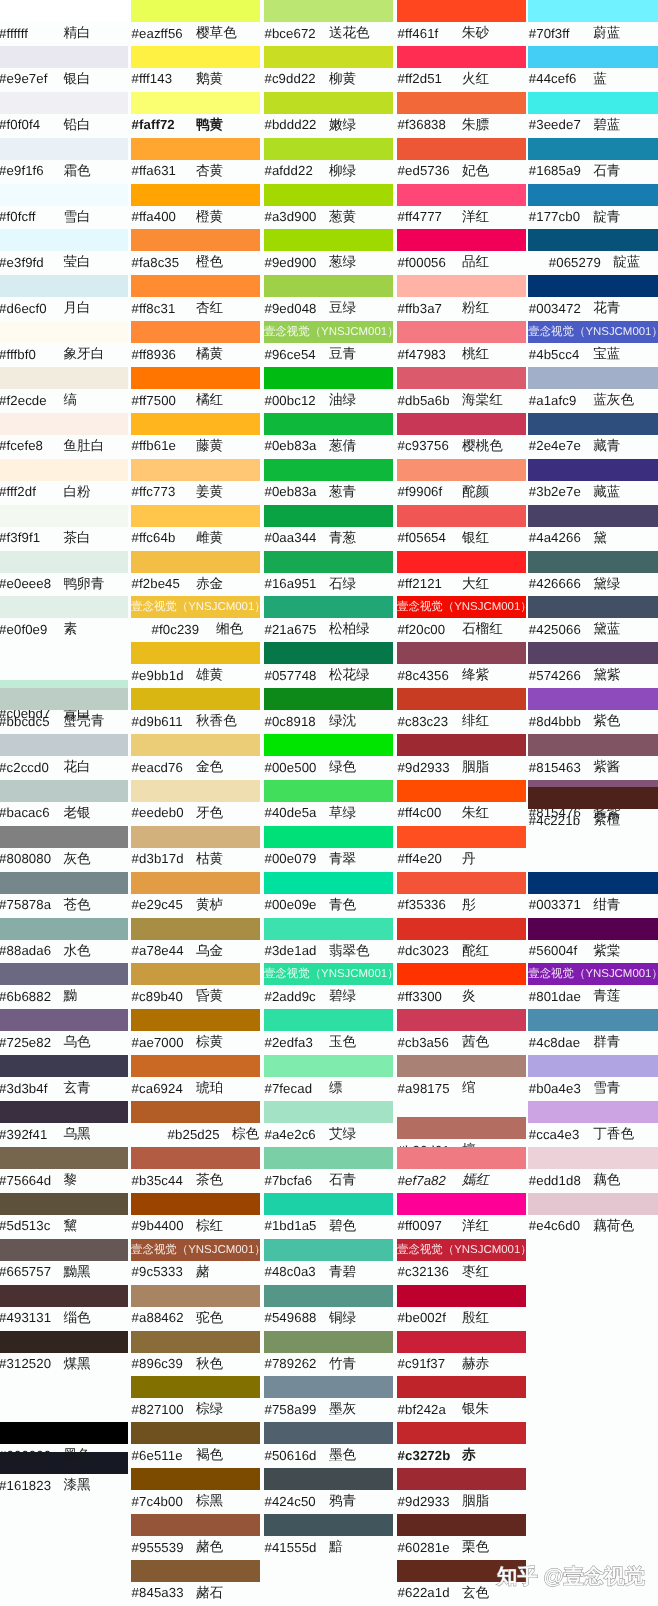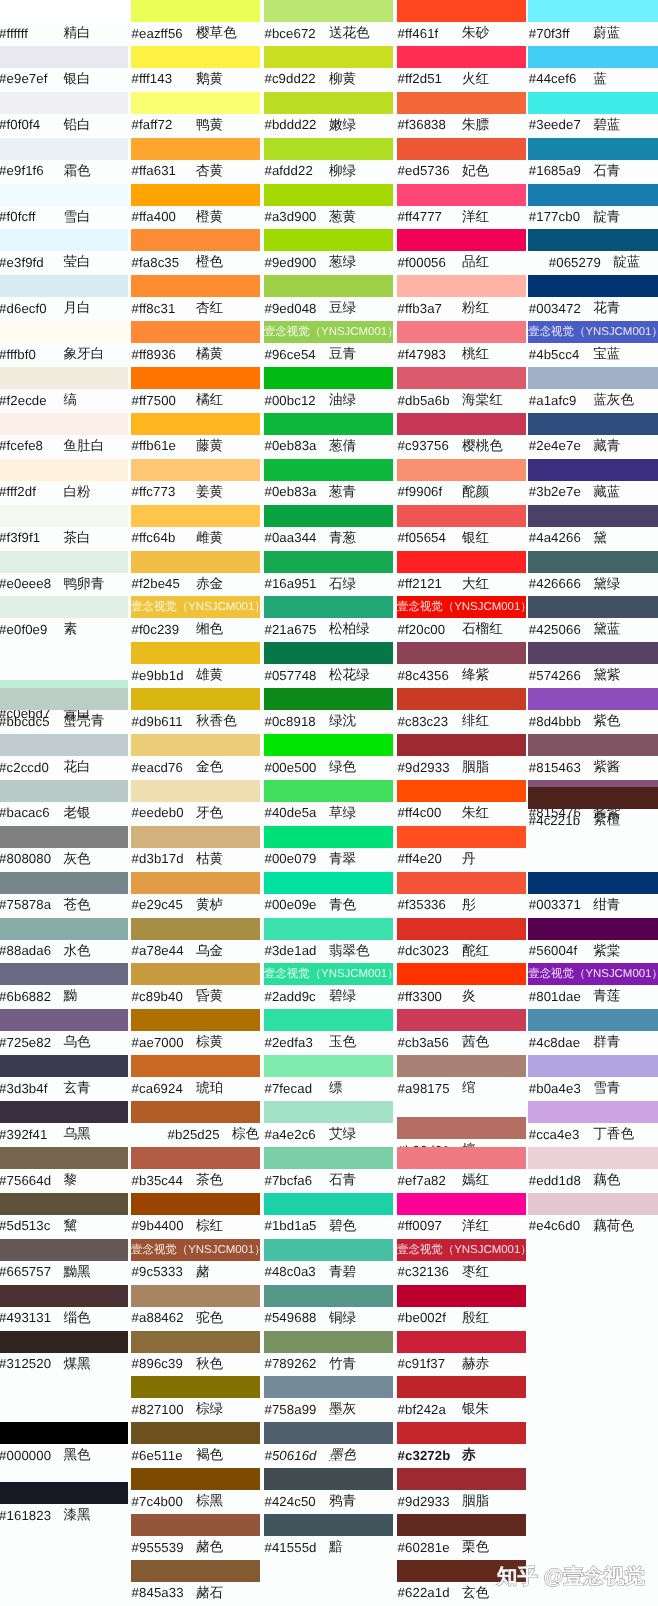--- a/index.html
+++ b/index.html
@@ -238,21 +238,21 @@
           <span class="cn">缁色</span>
         </div>
       </div>
       <div class="cell" style="top: 1330.52px; width: 129.7px;">
         <div class="sw" style="background: rgb(49, 37, 32); width: 129.7px;"></div>
         <div class="lbl" style="width: 129.7px;">
           <span class="hex">#312520</span>
           <span class="cn">煤黑</span>
         </div>
       </div>
-      <div class="cell" style="top: 1438px; width: 129.7px; margin-top: 44px;">
+      <div class="cell" style="top: 1408px; width: 129.7px; margin-top: 44px;">
         <div class="sw" style="background: rgb(22, 24, 35); width: 129.7px;"></div>
         <div class="lbl" style="width: 129.7px;">
           <span class="hex">#161823</span>
           <span class="cn">漆黑</span>
         </div>
       </div>
       <div class="cell" style="top: 1422.28px; width: 129.7px;">
         <div class="sw" style="background: rgb(0, 0, 0); width: 129.7px;"></div>
         <div class="lbl" style="width: 129.7px;">
           <span class="hex">#000000</span>
@@ -270,21 +270,21 @@
       </div>
       <div class="cell" style="top: 45.88px; width: 128.6px;">
         <div class="sw" style="background: rgb(255, 241, 67); width: 128.6px;"></div>
         <div class="lbl" style="width: 128.6px;">
           <span class="hex">#fff143</span>
           <span class="cn">鹅黄</span>
         </div>
       </div>
       <div class="cell" style="top: 91.76px; width: 128.6px;">
         <div class="sw" style="background: rgb(250, 255, 114); width: 128.6px;"></div>
-        <div class="lbl" style="width: 128.6px;">
+        <div class="lbl" style="width: 128.6px; font-weight: bold;">
           <span class="hex">#faff72</span>
           <span class="cn">鸭黄</span>
         </div>
       </div>
       <div class="cell" style="top: 137.64px; width: 128.6px;">
         <div class="sw" style="background: rgb(255, 166, 49); width: 128.6px;"></div>
         <div class="lbl" style="width: 128.6px;">
           <span class="hex">#ffa631</span>
           <span class="cn">杏黄</span>
         </div>
@@ -349,21 +349,21 @@
         <div class="sw" style="background: rgb(242, 190, 69); width: 128.6px;"></div>
         <div class="lbl" style="width: 128.6px;">
           <span class="hex">#f2be45</span>
           <span class="cn">赤金</span>
         </div>
       </div>
       <div class="cell" style="top: 596.44px; width: 128.6px;">
         <div class="sw" style="background: rgb(240, 194, 57); width: 128.6px;">
           <div class="wm" style="width: 128.6px;">壹念视觉（YNSJCM001）</div>
         </div>
-        <div class="lbl" style="width: 128.6px;">
+        <div class="lbl" style="width: 128.6px; margin-left: 20px;">
           <span class="hex">#f0c239</span>
           <span class="cn">缃色</span>
         </div>
       </div>
       <div class="cell" style="top: 642.32px; width: 128.6px;">
         <div class="sw" style="background: rgb(233, 187, 29); width: 128.6px;"></div>
         <div class="lbl" style="width: 128.6px;">
           <span class="hex">#e9bb1d</span>
           <span class="cn">雄黄</span>
         </div>
@@ -728,21 +728,21 @@
       </div>
       <div class="cell" style="top: 1376.4px; width: 128.8px;">
         <div class="sw" style="background: rgb(117, 138, 153); width: 128.8px;"></div>
         <div class="lbl" style="width: 128.8px;">
           <span class="hex">#758a99</span>
           <span class="cn">墨灰</span>
         </div>
       </div>
       <div class="cell" style="top: 1422.28px; width: 128.8px;">
         <div class="sw" style="background: rgb(80, 97, 109); width: 128.8px;"></div>
-        <div class="lbl" style="width: 128.8px; font-style: italic;">
+        <div class="lbl" style="width: 128.8px;">
           <span class="hex">#50616d</span>
           <span class="cn">墨色</span>
         </div>
       </div>
       <div class="cell" style="top: 1468.16px; width: 128.8px;">
         <div class="sw" style="background: rgb(66, 76, 80); width: 128.8px;"></div>
         <div class="lbl" style="width: 128.8px;">
           <span class="hex">#424c50</span>
           <span class="cn">鸦青</span>
         </div>
@@ -928,21 +928,21 @@
       </div>
       <div class="cell" style="top: 1117px; width: 128.6px;">
         <div class="sw" style="background: rgb(179, 109, 97); width: 128.6px;"></div>
         <div class="lbl" style="width: 128.6px;">
           <span class="hex">#b36d61</span>
           <span class="cn">檀</span>
         </div>
       </div>
       <div class="cell" style="top: 1147px; width: 128.6px;">
         <div class="sw" style="background: rgb(239, 122, 130); width: 128.6px;"></div>
-        <div class="lbl" style="width: 128.6px;">
+        <div class="lbl" style="width: 128.6px; font-style: italic;">
           <span class="hex">#ef7a82</span>
           <span class="cn">嫣红</span>
         </div>
       </div>
       <div class="cell" style="top: 1192.88px; width: 128.6px;">
         <div class="sw" style="background: rgb(255, 0, 151); width: 128.6px;"></div>
         <div class="lbl" style="width: 128.6px;">
           <span class="hex">#ff0097</span>
           <span class="cn">洋红</span>
         </div>

